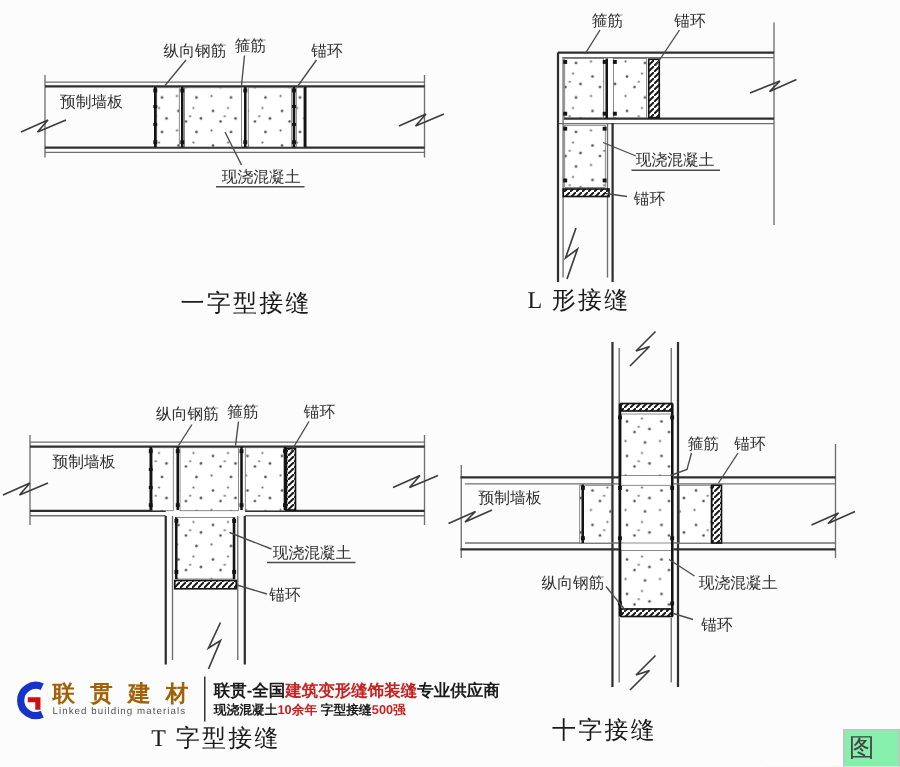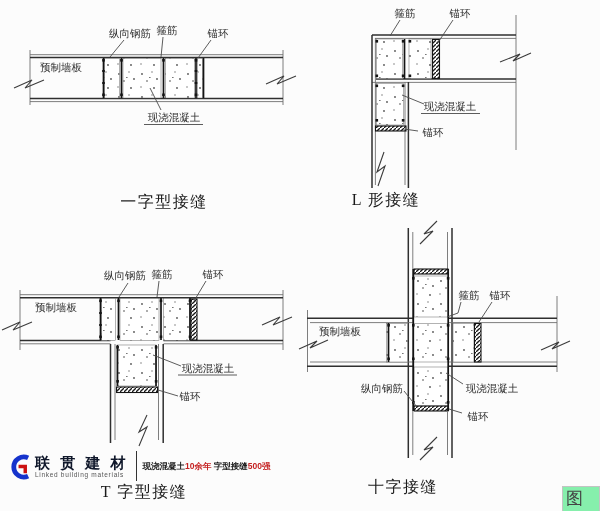--- a/index.html
+++ b/index.html
@@ -12,21 +12,21 @@
   .wt{stroke:#6f6f6f;stroke-width:0.9;}
   .jb{stroke:#141414;stroke-width:1.7;}
   .ld{stroke:#4a4a4a;stroke-width:0.9;fill:none;}
   .brk{stroke:#3c3c3c;stroke-width:1.1;fill:none;}
   .sq{fill:#141414;}
   .anch{fill:url(#hatch);stroke:#141414;stroke-width:1.1;}
   .stip{fill:url(#stipple);stroke:#555;stroke-width:0.45;}
   
   #watermark{position:absolute;left:8px;top:448px;height:36px;display:flex;align-items:center;}
   #brand{display:flex;flex-direction:column;justify-content:center;margin-left:4px;}
-  #brand .cn{font-size:15px;font-weight:bold;color:#0f172a;letter-spacing:3px;white-space:nowrap;line-height:17px;}
+  #brand .cn{font-size:15px;font-weight:bold;color:#a16207;letter-spacing:3px;white-space:nowrap;line-height:17px;}
   #brand .en{font-size:6.5px;color:#555;letter-spacing:0.7px;white-space:nowrap;line-height:8px;}
   #wm-divider{width:0;height:30px;border-left:1.5px solid #333;margin:0 6px 0 7px;}
   #tagline{display:flex;flex-direction:column;justify-content:center;}
   .tl1{font-size:11px;font-weight:bold;line-height:14px;white-space:nowrap;color:#1b1b1b;}
   .tl2{font-size:8.5px;font-weight:bold;line-height:11px;white-space:nowrap;color:#1b1b1b;}
   .red{color:#c52222;}
   #fig-label{position:absolute;left:562px;top:486px;font-size:17px;color:#444;background:#86efac;border:1px solid #c3c3c3;padding:0 3px 1px 3px;}
 </style>
 </head>
 <body>
@@ -288,19 +288,20 @@
     <svg width="23" height="29" viewBox="0 0 24 30">
       <path d="M21,6 a10.5,10.5 0 1 0 0,19" stroke="#1633cc" stroke-width="5" fill="none"></path>
       <path d="M11,15 h7 v7" stroke="#cc1111" stroke-width="3.6" fill="none"></path>
     </svg>
     <div id="brand">
       <span class="cn">联 贯 建 材</span>
       <span class="en">Linked building materials</span>
     </div>
     <div id="wm-divider"></div>
     <div id="tagline">
+      <div class="tl1"><span>联贯-全国</span><span class="red">建筑变形缝饰装缝</span><span>专业供应商</span></div>
       <div class="tl2"><span>现浇混凝土</span><span class="red">10余年</span><span> 字型接缝</span><span class="red">500强</span></div>
     </div>
   </div>
 
   <div id="fig-label">图2-</div>
 
 </div>
 
 </body></html>

